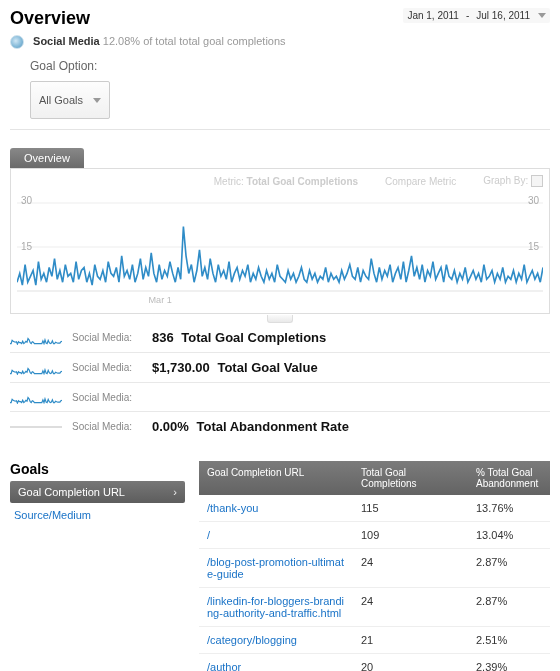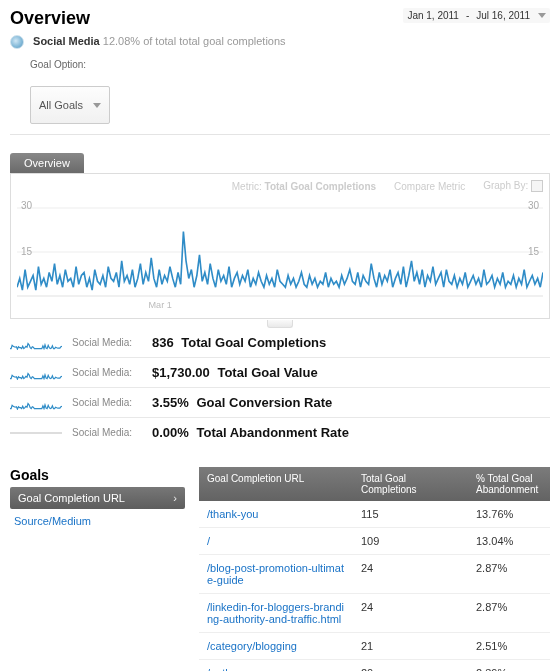--- a/index.html
+++ b/index.html
@@ -26,42 +26,42 @@
   .subhead { padding: 2px 10px 10px 10px; font-size: 11px; color: #666; }
   .seg-dot {
     width: 14px; height: 14px; border-radius: 50%;
     background: radial-gradient(circle at 40% 40%, #cfe7f5, #7fb6d6 60%, #5a96bd);
     display: inline-block; vertical-align: middle; margin-right: 6px;
     border: 1px solid #c9dfec;
   }
   .seg-name { color: #333; font-weight: bold; font-size: 11px; }
   .seg-note { color: #999; font-size: 11px;}
   .goal-option-block { padding: 0 0 10px 30px; }
-  .goal-option-label { color: #666; font-size: 10px; margin-bottom: 16px; display:block;}
+  .goal-option-label { color: #666; font-size: 12px; margin-bottom: 8px; display:block;}
   .dropdown-btn {
     display: inline-flex; align-items: center; gap: 6px;
     background: linear-gradient(#fdfdfd,#f1f1f1);
     border: 1px solid #ccc; border-radius: 2px;
     padding: 12px 8px; font-size: 11px; color: #555; cursor: pointer;
   }
   .hr { border-top: 1px solid #e4e4e4; margin: 0 10px; }
 
   .tab-row { margin: 18px 10px 0 10px; display:flex; }
   .tab {
     background: linear-gradient(#888,#6a6a6a);
     color: #fff; font-size: 11px; padding: 4px 14px;
     border-top-left-radius: 3px; border-top-right-radius: 3px;
   }
   .chart-wrap {
     margin: 0 10px; border: 1px solid #ddd; padding: 4px 6px 2px 6px;
     position: relative; background: #fff;
   }
   .chart-toolbar {
     text-align: right; font-size: 10px; color: #ccc; padding: 2px 0 4px 0;
-    display:flex; justify-content:flex-end; gap:18px; align-items:center;
+    display:flex; justify-content:flex-end; gap:27px; align-items:center;
   }
   .graph-by-box { width:12px;height:12px;border:1px solid #ccc;display:inline-block;vertical-align:middle;background:#f5f5f5;}
   .chart-area { position: relative; height: 120px; }
   .chart-svg { width: 100%; height: 100%; display:block;}
   .yaxis-label { position:absolute; font-size:10px; color:#aaa; }
   .ylab-l1 { left:4px; top:4px;} .ylab-r1 { right:4px; top:4px;}
   .ylab-l2 { left:4px; top:50px;} .ylab-r2 { right:4px; top:50px;}
   .chart-handle { text-align:center; margin-top:-2px;}
   .chart-handle span { display:inline-block; width:26px; height:8px; background:linear-gradient(#fafafa,#e9e9e9); border:1px solid #ddd; border-top:none; border-bottom-left-radius:3px;border-bottom-right-radius:3px;}
 
@@ -177,21 +177,20 @@
       <div><span class="metric-val">$1,730.00</span><span class="metric-lbl"> Total Goal Value</span></div>
     </div>
     <div class="hr2"></div>
     <div class="metric-row">
       <div class="spark">
         <svg viewBox="0 0 52 14">
           <polyline fill="none" stroke="#2f8cc7" stroke-width="1.2" points="0.0,12.6 1.1,12.6 2.1,9.3 3.2,10.3 4.2,10.7 5.3,11.2 6.4,10.7 7.4,13.1 8.5,10.7 9.6,11.7 10.6,11.7 11.7,12.6 12.7,10.3 13.8,12.6 14.9,11.7 15.9,10.3 17.0,11.2 18.0,7.5 19.1,8.9 20.2,11.7 21.2,12.6 22.3,10.7 23.3,11.2 24.4,12.6 25.5,12.6 26.5,12.6 27.6,12.6 28.7,12.6 29.7,12.6 30.8,12.6 31.8,12.6 32.9,9.8 34.0,12.6 35.0,8.9 36.1,12.1 37.1,12.6 38.2,9.3 39.3,11.7 40.3,12.6 41.4,12.1 42.4,9.8 43.5,12.6 44.6,12.6 45.6,11.2 46.7,11.7 47.8,12.1 48.8,12.1 49.9,12.1 50.9,10.7 52.0,10.3"></polyline>
         </svg>
       </div>
       <div class="metric-seg">Social Media:</div>
-      <div><span class="metric-val">3.55%</span><span class="metric-lbl"> Goal Conversion Rate</span></div>
     </div>
     <div class="hr2"></div>
     <div class="metric-row">
       <div class="spark spark-flat">
         <svg viewBox="0 0 52 14">
           <polyline fill="none" stroke="#2f8cc7" stroke-width="1.2" points="0,7 52,7"></polyline>
         </svg>
       </div>
       <div class="metric-seg">Social Media:</div>
       <div><span class="metric-val">0.00%</span><span class="metric-lbl"> Total Abandonment Rate</span></div>

